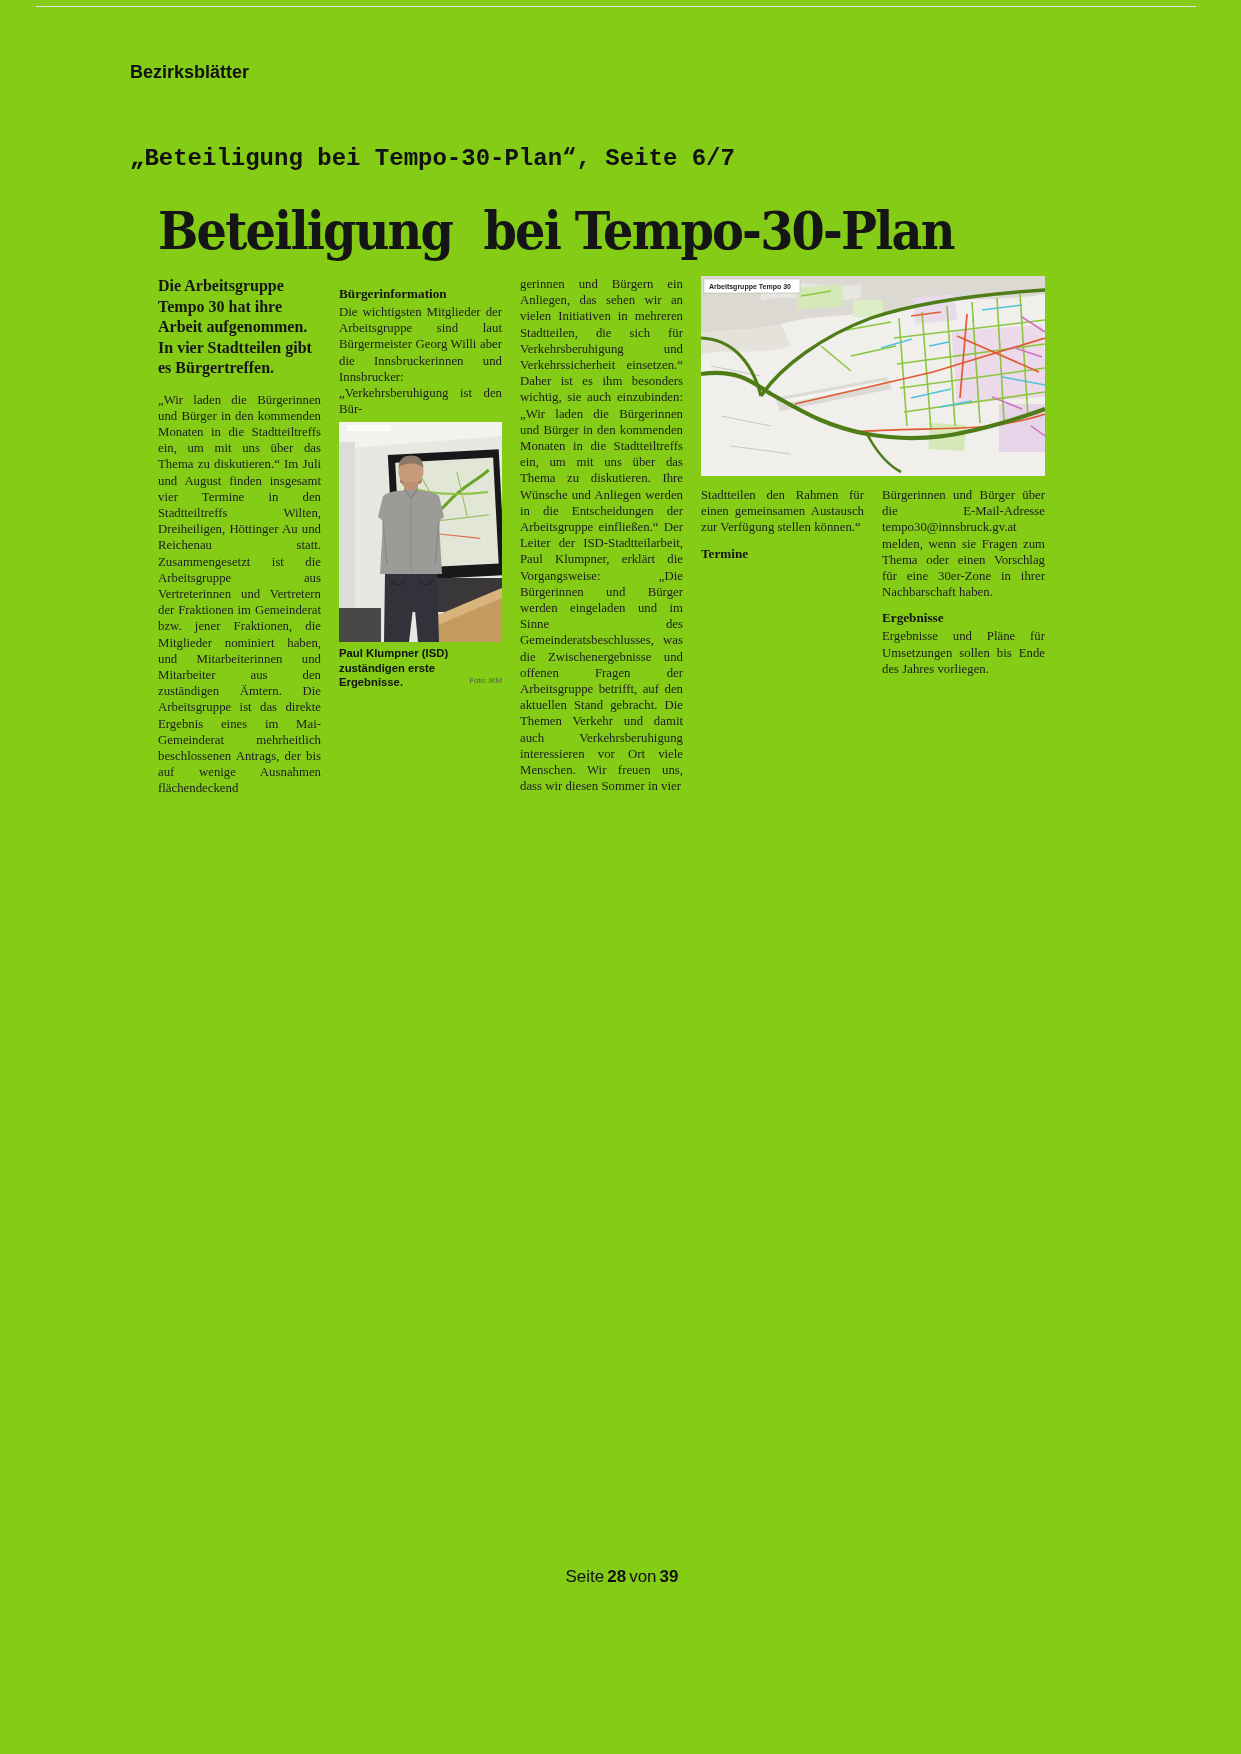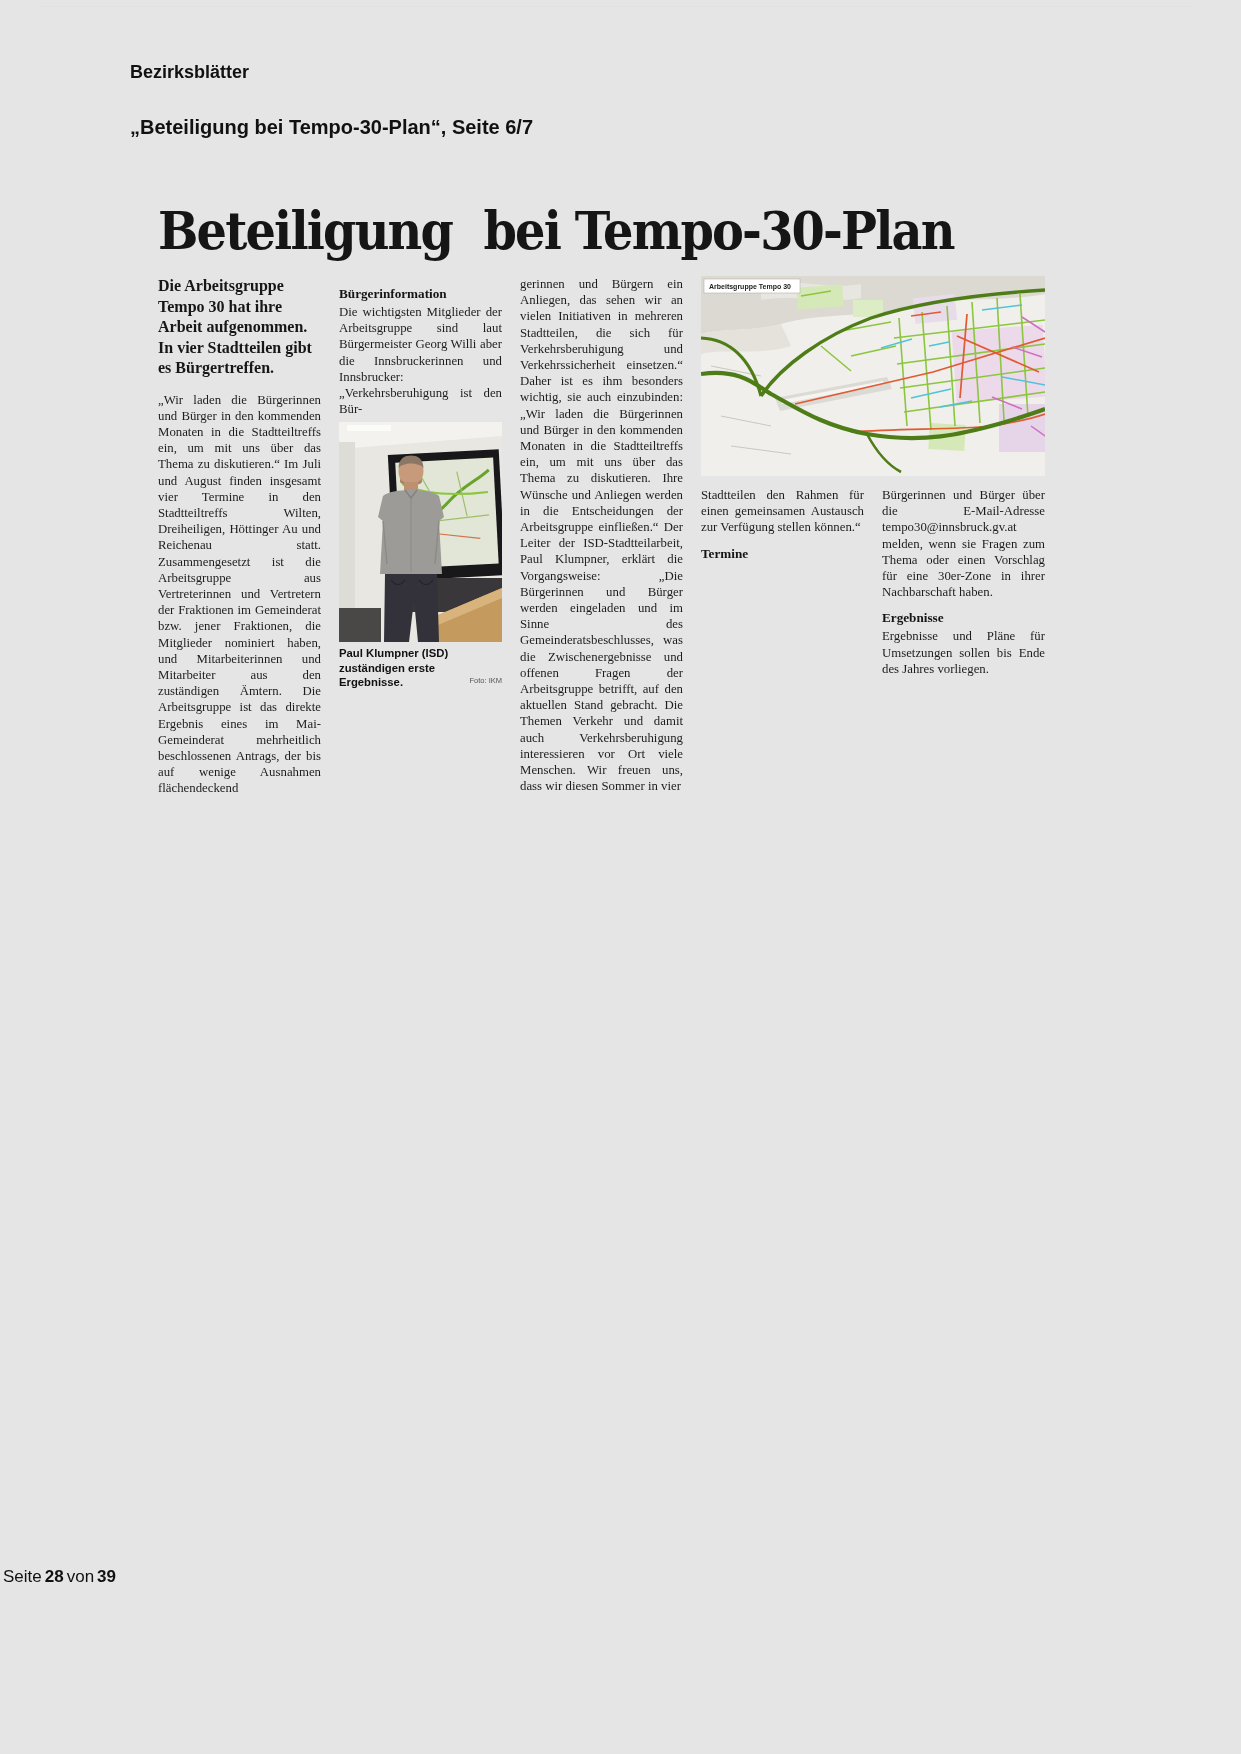--- a/index.html
+++ b/index.html
@@ -1,24 +1,24 @@
 <!DOCTYPE html>
 <html lang="de"><head>
 <meta charset="utf-8">
 <style>
   html,body{margin:0;padding:0;background:#ffffff;}
-  .page{position:relative;width:1241px;height:1754px;background:#e5e5e5;overflow:hidden;
+  .page{position:relative;width:1241px;height:1754px;background:#84cc16;overflow:hidden;
         font-family:"Liberation Serif", serif;color:#1b1b1b;}
   .scan-edge{position:absolute;top:6px;left:36px;width:1160px;height:1px;background:#e2e2e2;}
 
   
   .pub-name{position:absolute;left:130px;top:62px;font-family:"Liberation Sans",sans-serif;
             font-weight:bold;font-size:18px;color:#111;}
-  .clip-title{position:absolute;left:130px;top:116px;font-family:Liberation Sans, sans-serif;
-            font-weight:bold;font-size:20px;color:#111;}
+  .clip-title{position:absolute;left:130px;top:145px;font-family:Liberation Mono, monospace;
+            font-weight:bold;font-size:24px;color:#111;}
 
   
   .article{position:absolute;left:158px;top:202px;width:888px;}
   .headline{font-family:"DejaVu Serif",serif;font-weight:800;font-size:52px;line-height:58px;
             letter-spacing:-2px;color:#151515;white-space:nowrap;transform:scaleX(.92);
             transform-origin:left center;}
   .headline .hl2{margin-left:34px;}
   .cols{display:flex;gap:18px;margin-top:16px;}
   .col{width:163px;flex:0 0 163px;}
   .right-block{width:344px;flex:0 0 344px;}
@@ -32,21 +32,21 @@
             font-weight:bold;font-size:11.3px;line-height:14.5px;color:#111;padding-right:0;}
   .photo-credit{position:absolute;right:0;bottom:1px;font-weight:normal;font-size:7.5px;color:#555;}
 
   .map-caption{position:relative;margin-top:6px;font-family:"Liberation Sans",sans-serif;
             font-weight:bold;font-size:12px;line-height:15.5px;color:#111;width:100%;}
   .map-caption .cap-text{display:block;width:312px;}
   .map-credit{position:absolute;right:0;bottom:2px;font-weight:normal;font-size:8px;color:#444;}
   .sub-cols{display:flex;gap:18px;margin-top:11px;}
 
   
-  .page-footer{position:absolute;left:0;top:1567px;width:100%;text-align:left;
+  .page-footer{position:absolute;left:0;top:1567px;width:100%;text-align:center;
             font-family:"Liberation Sans",sans-serif;font-size:17px;color:#111;}
   .page-footer b{font-weight:bold;}
   .page-footer span{margin:0 3px;}
 
   svg{display:block;}
 </style>
 </head>
 <body>
 
 <div class="page">

